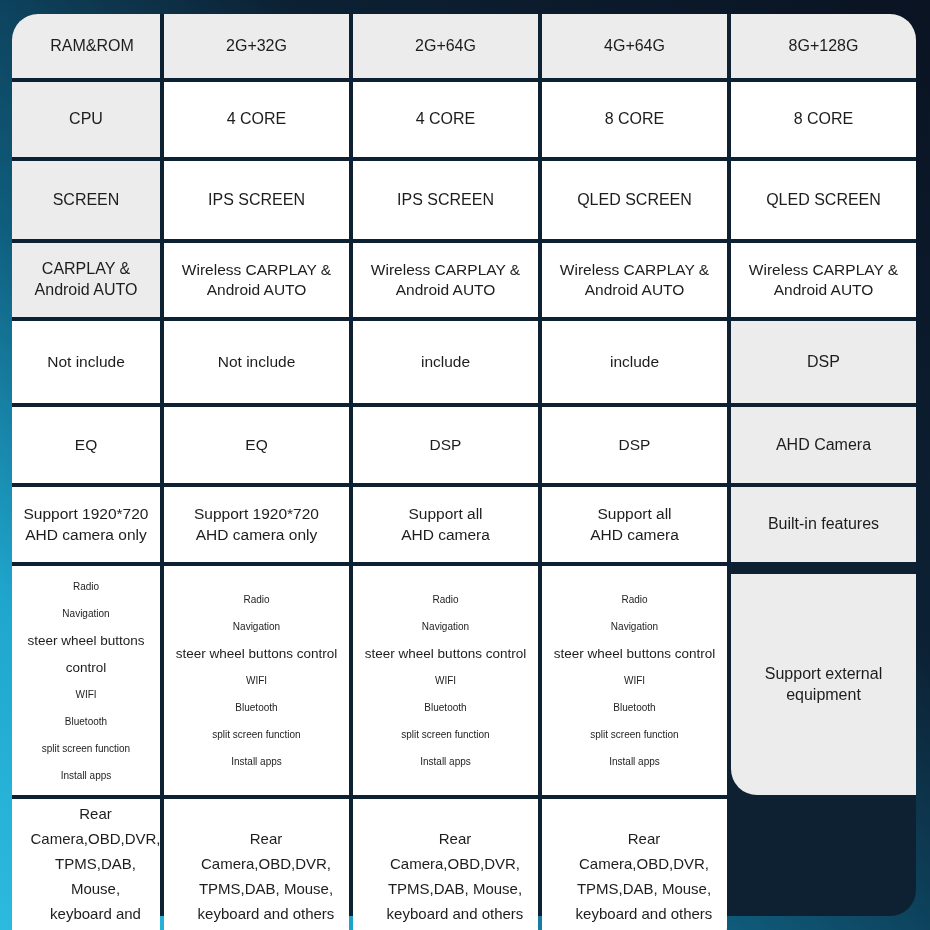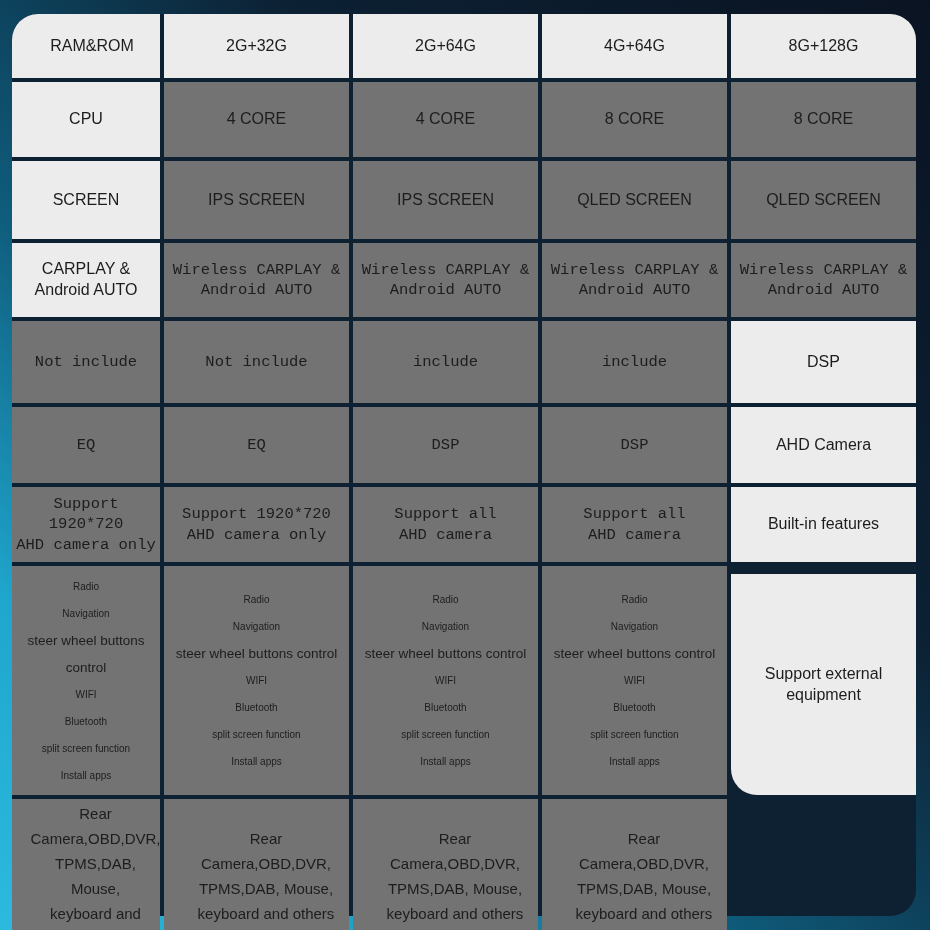--- a/index.html
+++ b/index.html
@@ -37,27 +37,27 @@
     display: flex;
     flex-direction: column;
     align-items: center;
     justify-content: center;
     text-align: center;
     font-size: 16px;
     line-height: 1.3;
     padding: 2px 1px;
   }
   .hdr, .lbl { background: #ececec; }
-  .val { background: #737373; }
+  .val { background: #ffffff; }
   .tl { border-top-left-radius: 26px; padding-left: 13px; }
   .tr { border-top-right-radius: 26px; }
   .bl { border-bottom-left-radius: 26px; margin-top: 8px; }
   .br { border-bottom-right-radius: 26px; }
   .multiline { white-space: pre-line; }
-  .fs15 { font-size: 15.5px; font-family: Liberation Mono, monospace; }
+  .fs15 { font-size: 15.5px; }
   .external { font-size: 15px; line-height: 25px; padding-left: 20px; }
   .feat-line { font-size: 10px; line-height: 27px; }
   .feat-line.sm { font-size: 13.5px; }
 </style>
 </head>
 <body>
 
 <div class="stage">
   <div class="spec-table">
 

